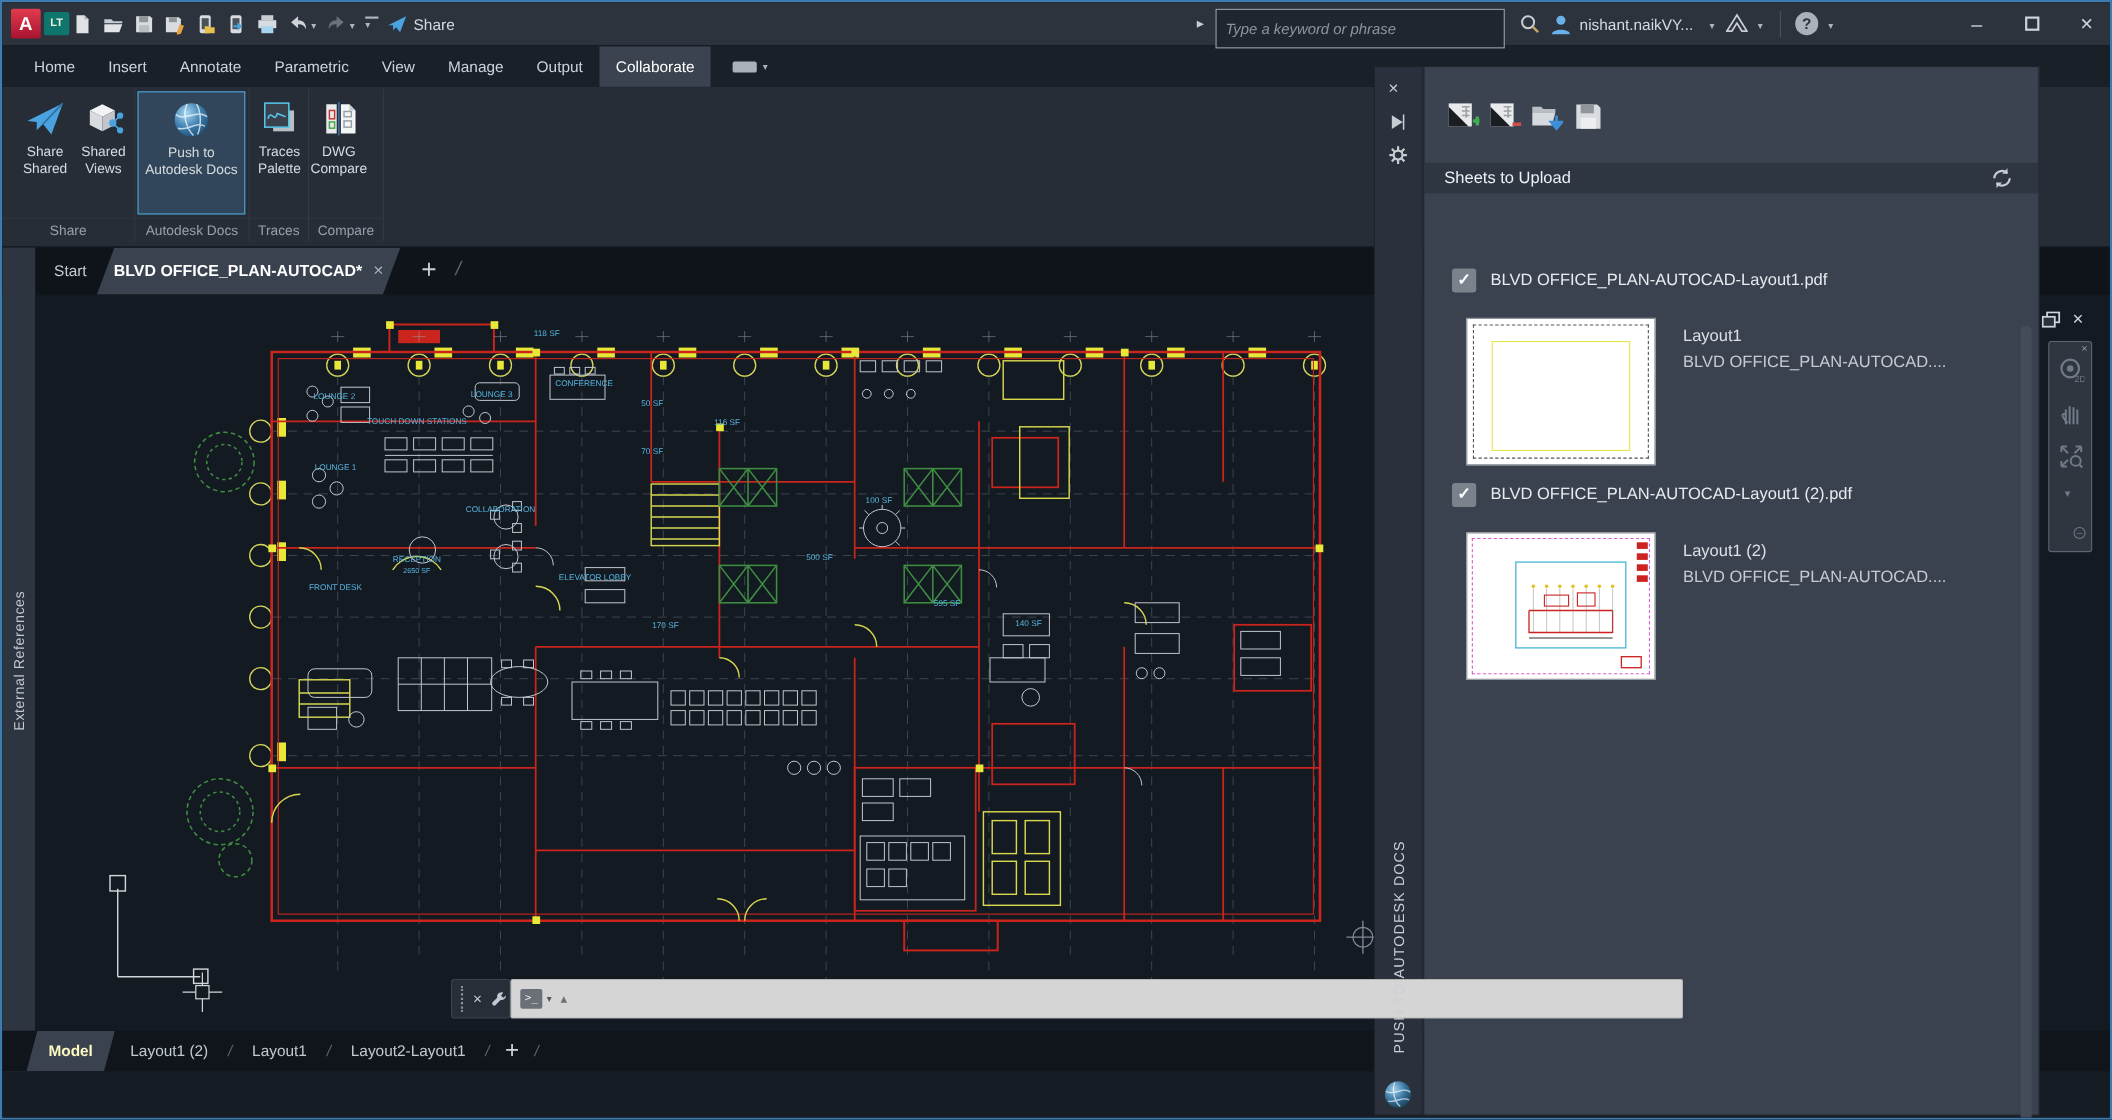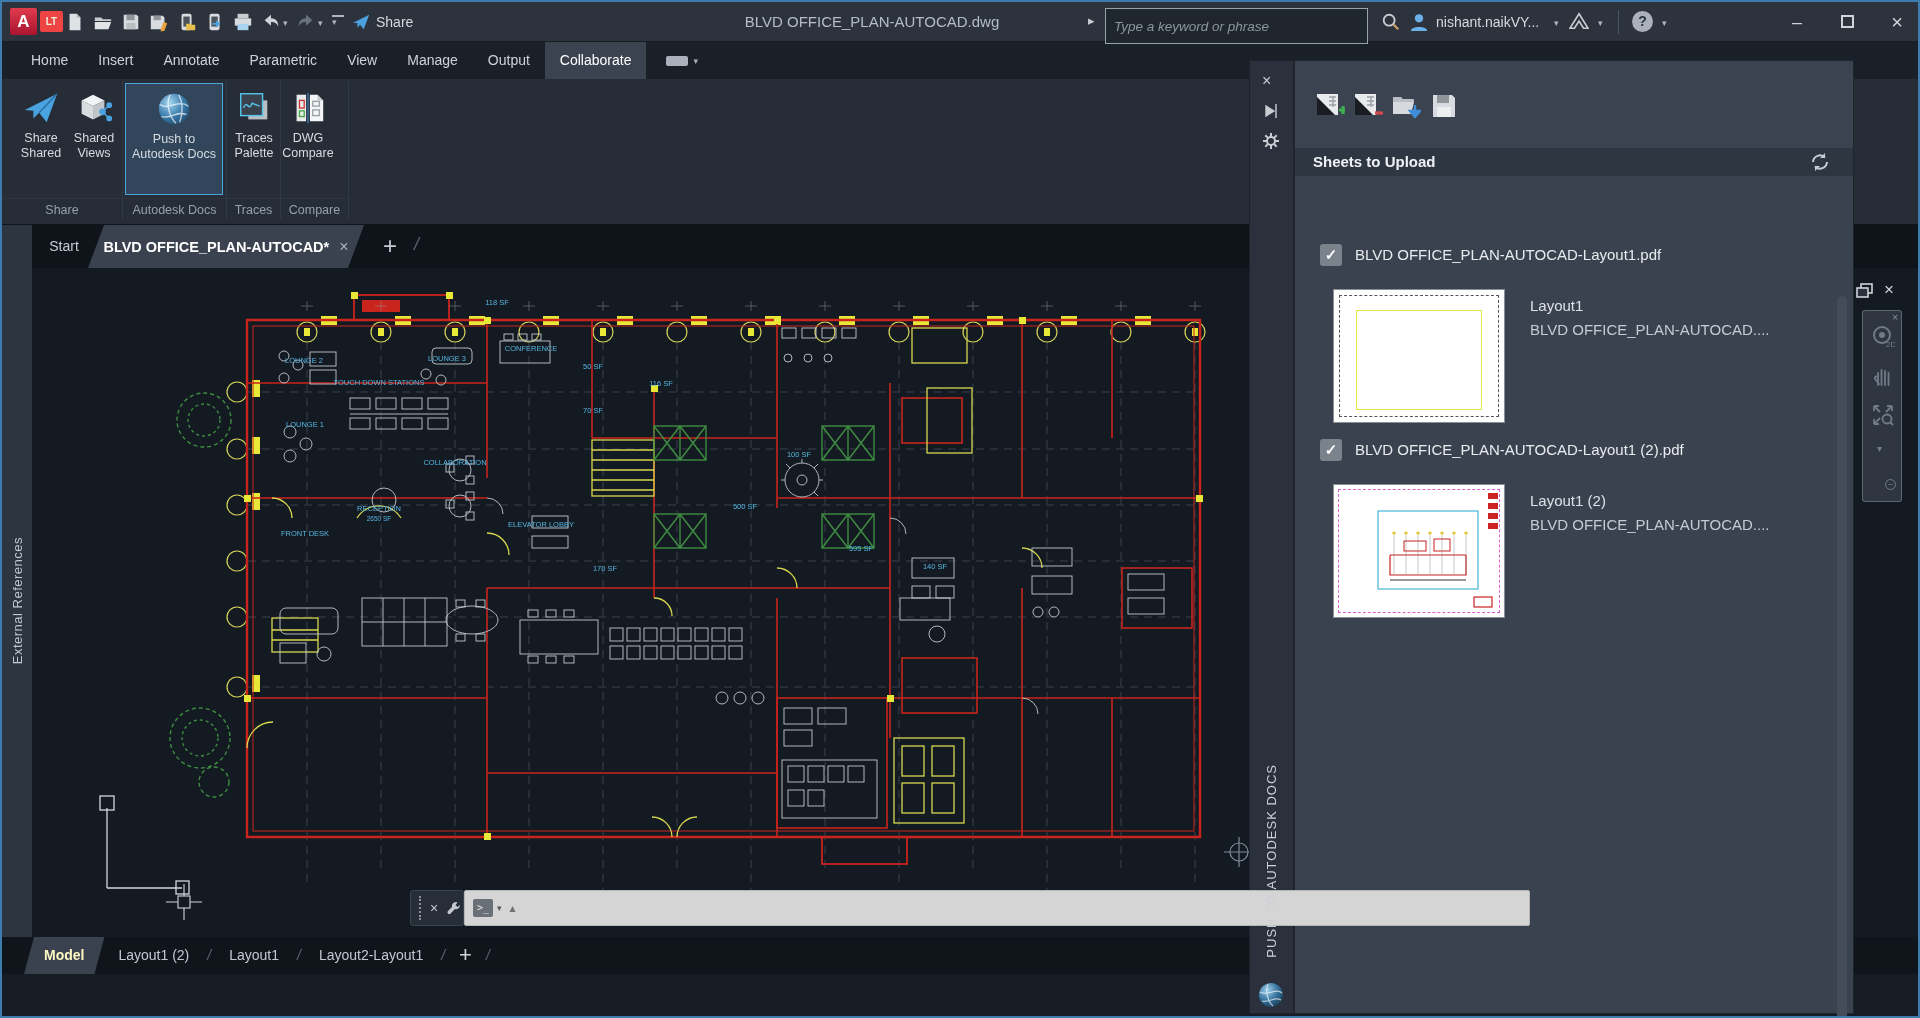--- a/index.html
+++ b/index.html
@@ -3,21 +3,21 @@
 <meta charset="utf-8">
 <style>
   html,body{margin:0;padding:0;background:#0c1014;}
   *{box-sizing:border-box;font-family:"Liberation Sans",sans-serif;}
   #app{position:relative;width:1920px;height:1018px;overflow:hidden;background:#141a22;border:2px solid #3d7cae;}
   .abs{position:absolute;}
 
   
   #titlebar{left:0;top:0;width:1920px;height:40px;background:#2c333d;border-bottom:1px solid #161b22;z-index:5;}
   .logo-a{left:8px;top:6px;width:27px;height:27px;background:linear-gradient(#e13b4d,#a91430);color:#fff;font-weight:bold;font-size:17px;text-align:center;line-height:27px;border-radius:2px;}
-  .logo-lt{left:38px;top:9px;width:23px;height:21px;background:#ef4444;color:#eed;font-size:10px;font-weight:bold;text-align:center;line-height:21px;border-radius:2px;}
+  .logo-lt{left:38px;top:9px;width:23px;height:21px;background:#0f766e;color:#eed;font-size:10px;font-weight:bold;text-align:center;line-height:21px;border-radius:2px;}
   .qat{top:9px;width:22px;height:22px;display:flex;align-items:center;justify-content:center;}
   .qat svg{width:20px;height:20px;}
   .carat{color:#aeb5bd;font-size:9px;top:16px;}
   #win-title{left:640px;top:11px;width:460px;text-align:center;color:#b5bcc5;font-size:15px;}
   #search-box{left:1103px;top:6px;width:263px;height:27px;background:#20262e;border:1px solid #99a1ab;color:#c8cdd3;font-style:italic;font-size:13.5px;padding:17px 8px;outline:none;}
   #search-box::placeholder{color:#8d959f;font-style:italic;}
   .tb-txt{top:12px;color:#d5dade;font-size:14px;}
   .tb-sep{left:1616px;top:8px;width:1px;height:24px;background:#4a525c;}
   .help-circle{left:1630px;top:9px;width:21px;height:21px;border-radius:50%;background:#aab1ba;color:#2c333d;font-weight:bold;font-size:14px;text-align:center;line-height:21px;}
   .win-btn{top:6px;width:34px;height:28px;color:#cfd4da;text-align:center;line-height:28px;font-size:18px;}
@@ -84,21 +84,21 @@
 
   
   #palette-strip{left:1247px;top:58px;width:45px;height:954px;background:#2a313c;border:1px solid #1d232b;z-index:30;}
   #palette-fg{left:1247px;top:58px;width:45px;height:954px;z-index:50;}
   #palette-fg .sic{position:absolute;left:13px;color:#c8cdd3;}
   #palette-title-v{position:absolute;left:0;top:695px;width:45px;height:212px;display:flex;align-items:center;justify-content:center;}
   #palette-title-v .vtext{color:#ccd1d7;font-size:13px;letter-spacing:1px;}
   #palette{left:1292px;top:58px;width:560px;height:954px;background:#3b4350;border:1px solid #20252d;z-index:30;}
   #sheet-toolbar{position:absolute;left:20px;top:30px;display:flex;gap:8px;}
   #sheet-toolbar svg{width:30px;height:30px;}
-  #sheets-header{position:absolute;left:0;top:87px;width:558px;height:28px;background:#2e3642;color:#eef1f4;font-size:15px;font-weight:bold;line-height:28px;padding-left:18px;}
+  #sheets-header{position:absolute;left:0;top:87px;width:558px;height:28px;background:#2e3642;color:#eef1f4;font-size:15px;font-weight:normal;line-height:28px;padding-left:18px;}
   #refresh-ic{position:absolute;right:22px;top:3px;}
   #sheet-list{position:absolute;left:0;top:115px;width:558px;height:837px;background:#3a4250;}
   .chk{position:absolute;width:22px;height:22px;background:#7a828c;border-radius:3px;color:#fff;font-size:15px;font-weight:bold;text-align:center;line-height:22px;}
   .fn{position:absolute;color:#e8ebee;font-size:15px;}
   .thumb{position:absolute;width:172px;height:134px;background:#fff;border:1px solid #8a8f96;}
   .thumb .dash{position:absolute;inset:5px;border:1px dashed #555;}
   .meta1{position:absolute;color:#dde1e6;font-size:15px;}
   .meta2{position:absolute;color:#c6cbd2;font-size:15px;}
   #pal-scroll{position:absolute;right:6px;top:120px;width:10px;height:768px;background:#444c5a;border-radius:5px;}
 </style>
@@ -174,21 +174,20 @@
       <div style="width:12px;height:2px;background:#aeb5bd;margin-bottom:2px"></div>
       <div style="color:#aeb5bd;font-size:9px;line-height:6px">▾</div>
     </div>
     <div class="abs qat" style="left:348px">
       <svg viewBox="0 0 22 22">
           <path d="M2 12 L20 3 L14 19 L10 14 L7 17 L7 12 Z" fill="#4aa3e0"></path>
         </svg>
       </div>
     <div class="abs tb-txt" style="left:374px">Share</div>
 
-    <div class="abs" id="win-title">BLVD OFFICE_PLAN-AUTOCAD.dwg</div>
     <div class="abs" style="left:1086px;top:11px;color:#c9ced5;font-size:13px">▸</div>
     <input id="search-box" class="abs" placeholder="Type a keyword or phrase" style="">
     <div class="abs qat" style="left:1378px;top:9px">
       <svg viewBox="0 0 22 22">
           <circle cx="9" cy="9" r="6" fill="none" stroke="#c9cdd3" stroke-width="2"></circle>
           <line x1="13.5" y1="13.5" x2="19" y2="19" stroke="#c8a06a" stroke-width="2.5"></line>
         </svg>
       </div>
     <div class="abs qat" style="left:1406px;top:9px">
       <svg viewBox="0 0 22 22">

